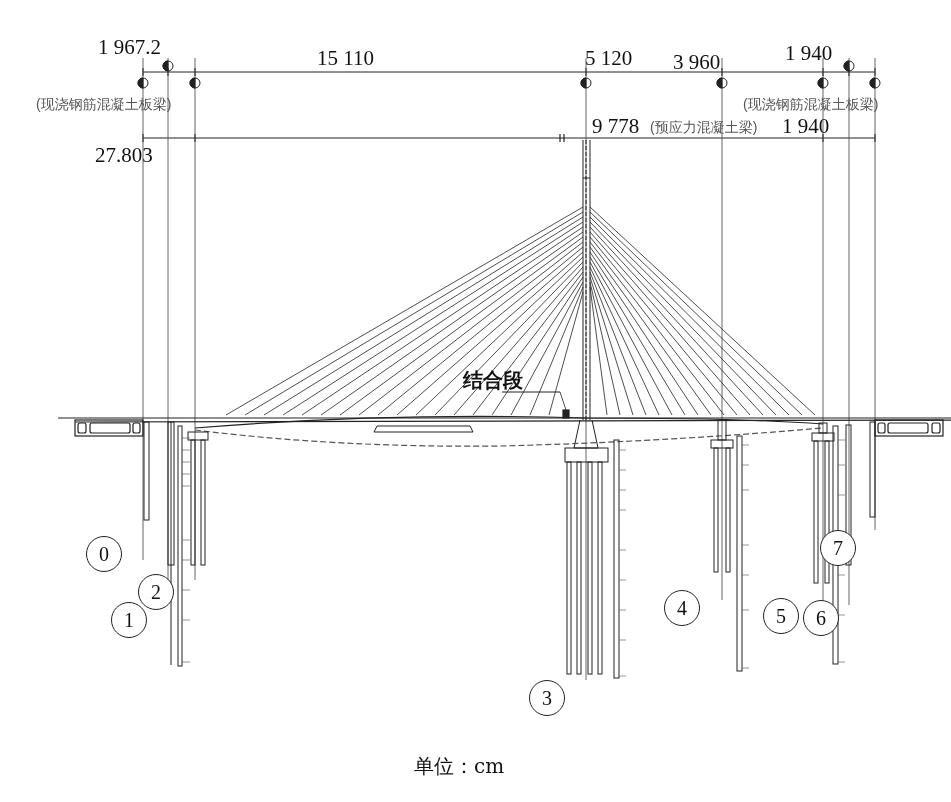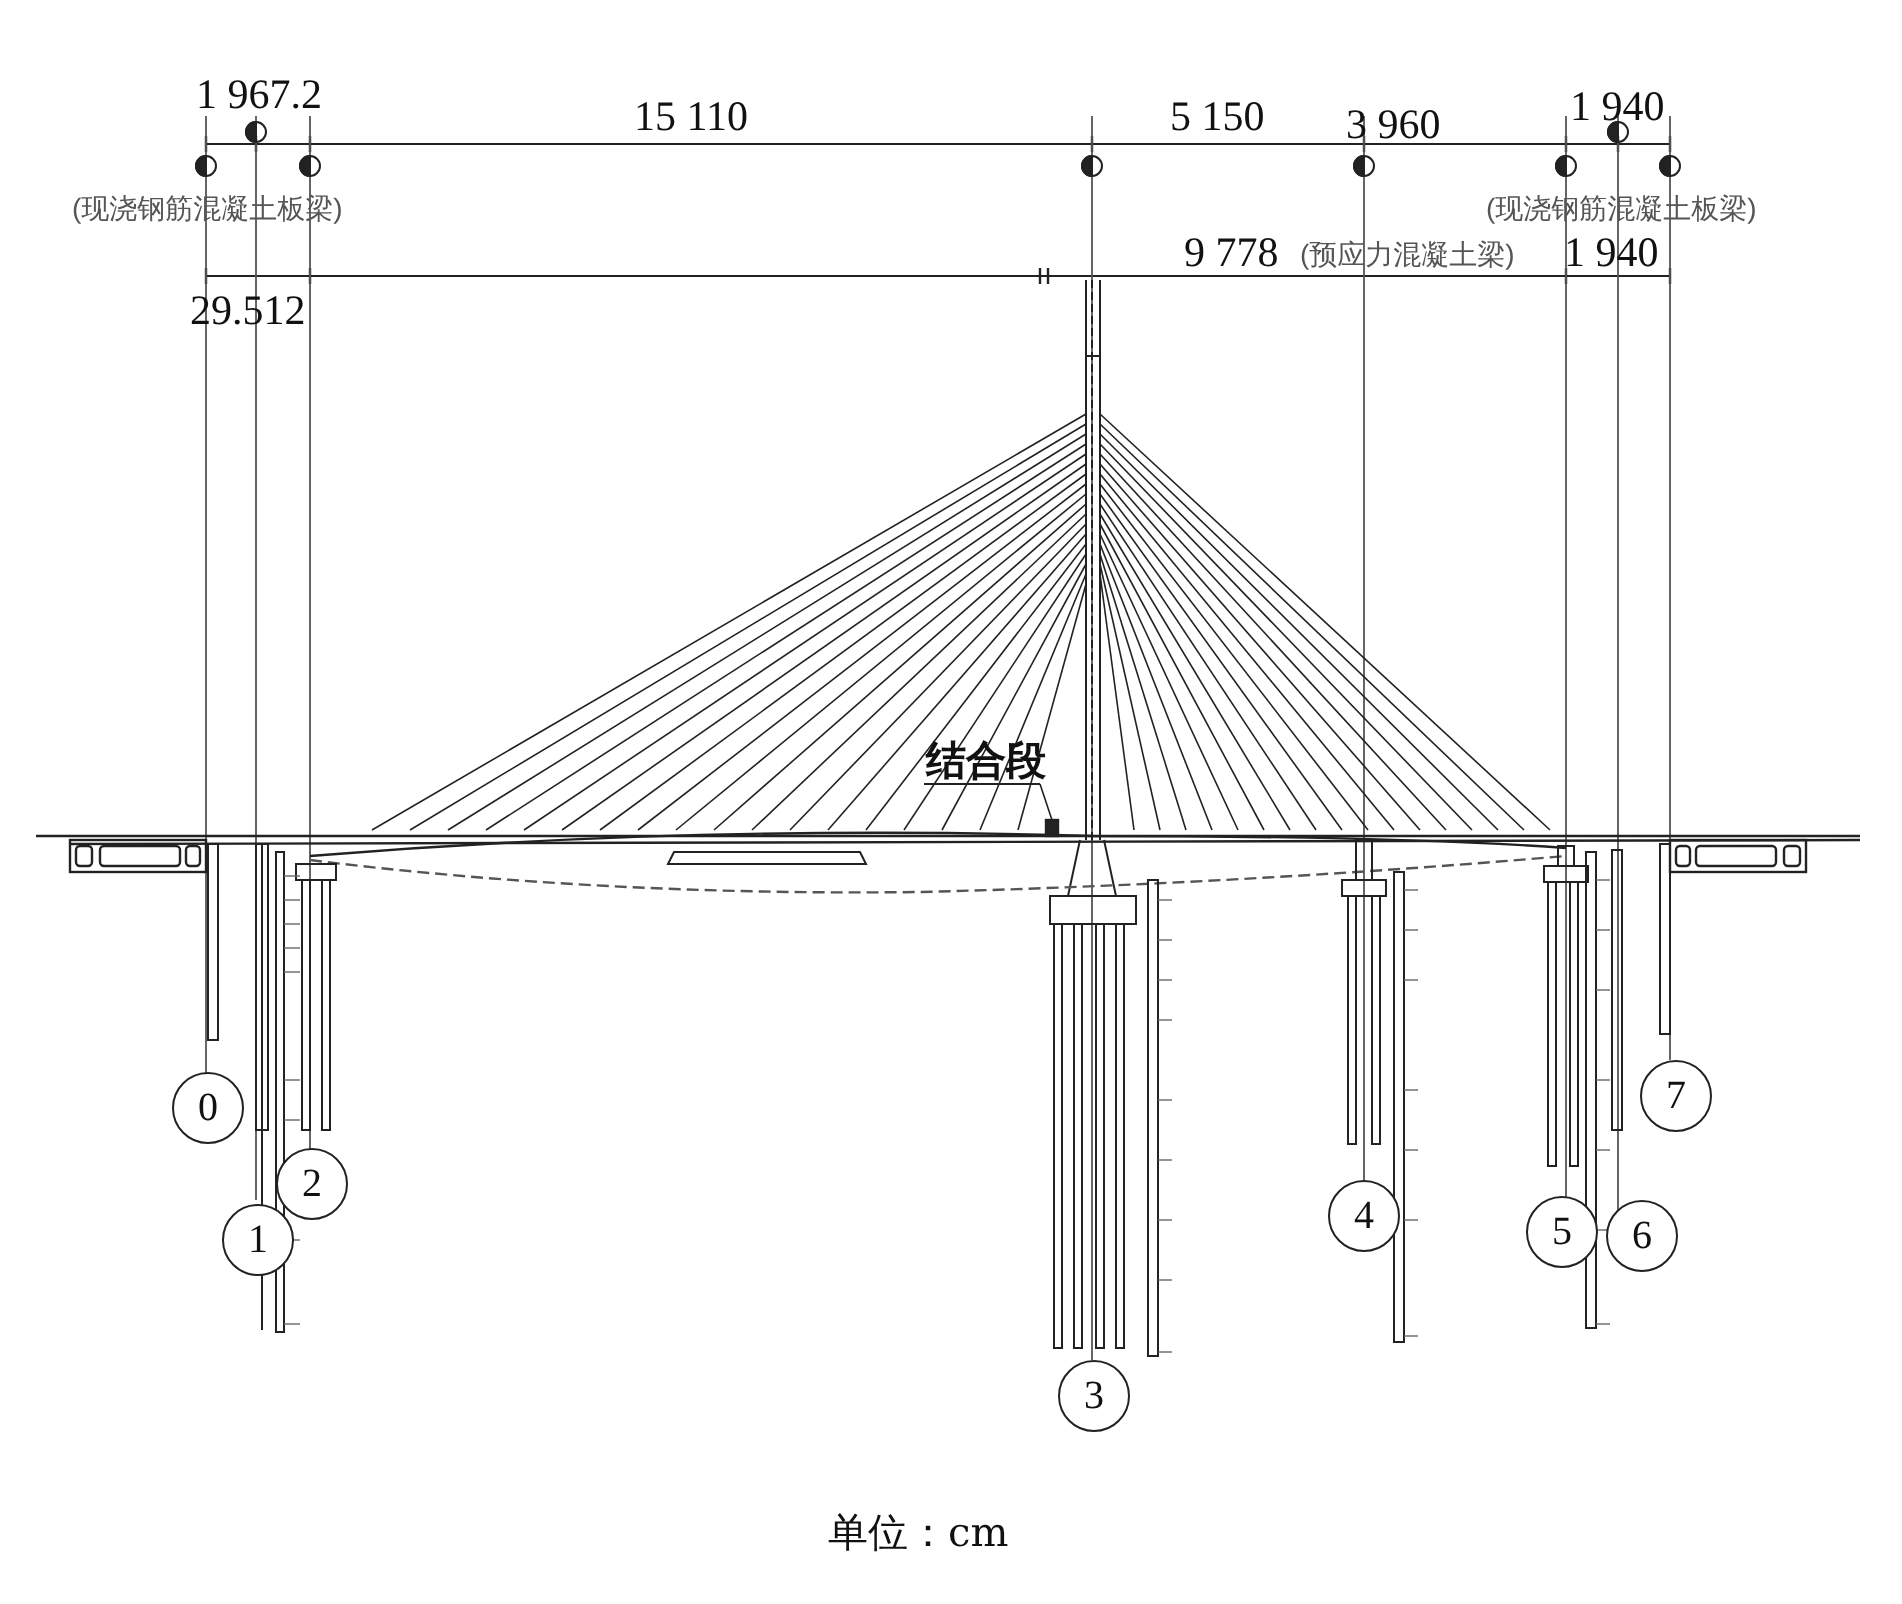--- a/index.html
+++ b/index.html
@@ -1,18 +1,18 @@
 <!DOCTYPE html>
 <html><head>
   <meta charset="utf-8">
   <style>
     html, body { margin: 0; padding: 0; background: #ffffff; }
     body { width: 951px; height: 802px; position: relative; overflow: hidden;
            font-family: "DejaVu Serif", "Liberation Serif", serif; color: #1a1a1a; }
-    #canvas { position: absolute; left: 0; top: 0; width: 910px; height: 802px; }
+    #canvas { position: absolute; left: 0; top: 0; width: 910px; height: 802px; padding-left: 40px; }
     .lbl { position: absolute; white-space: nowrap; line-height: 1; }
     .dim { font-family: "Liberation Serif", "DejaVu Serif", serif; font-size: 21px; color: #111; }
     .note { font-family: Liberation Sans, sans-serif; font-size: 14px; color: #555; }
     .note-bold { font-family: "DejaVu Sans", "Liberation Sans", sans-serif; font-size: 20px; color: #111; font-weight: bold; }
     .unit { font-family: "DejaVu Serif", "Liberation Serif", serif; font-size: 20px; color: #111; }
     .pier-num { position: absolute; width: 34px; height: 34px; border: 1.2px solid #222; border-radius: 50%;
                 background: #fff; text-align: center; line-height: 34px;
                 font-family: "Liberation Serif", "DejaVu Serif", serif; font-size: 20px; color: #111; }
   </style>
 </head>
@@ -232,30 +232,30 @@
       </g>
 
       <line x1="462" y1="392" x2="520" y2="392" stroke-width="1"></line>
       <line x1="520" y1="392" x2="526" y2="410" stroke-width="0.8"></line>
     </g>
   </svg>
 
   
   <span class="lbl dim" style="left:98px; top:37px;">1 967.2</span>
   <span class="lbl dim" style="left:317px; top:48px;">15 110</span>
-  <span class="lbl dim" style="left:585px; top:48px;">5 150</span>
+  <span class="lbl dim" style="left:585px; top:48px;">5 120</span>
   <span class="lbl dim" style="left:673px; top:52px;">3 960</span>
   <span class="lbl dim" style="left:785px; top:43px;">1 940</span>
 
   
   <span class="lbl note" style="left:36px; top:97px;">(现浇钢筋混凝土板梁)</span>
   <span class="lbl note" style="left:743px; top:97px;">(现浇钢筋混凝土板梁)</span>
 
   
-  <span class="lbl dim" style="left:95px; top:145px;">29.512</span>
+  <span class="lbl dim" style="left:95px; top:145px;">27.803</span>
   <span class="lbl dim" style="left:592px; top:116px;">9 778</span>
   <span class="lbl note" style="left:650px; top:120px;">(预应力混凝土梁)</span>
   <span class="lbl dim" style="left:782px; top:116px;">1 940</span>
 
   
   <span class="lbl note-bold" style="left:463px; top:370px;">结合段</span>
 
   
   <div class="pier-num" style="left:86px; top:536px;">0</div>
   <div class="pier-num" style="left:111px; top:602px;">1</div>

